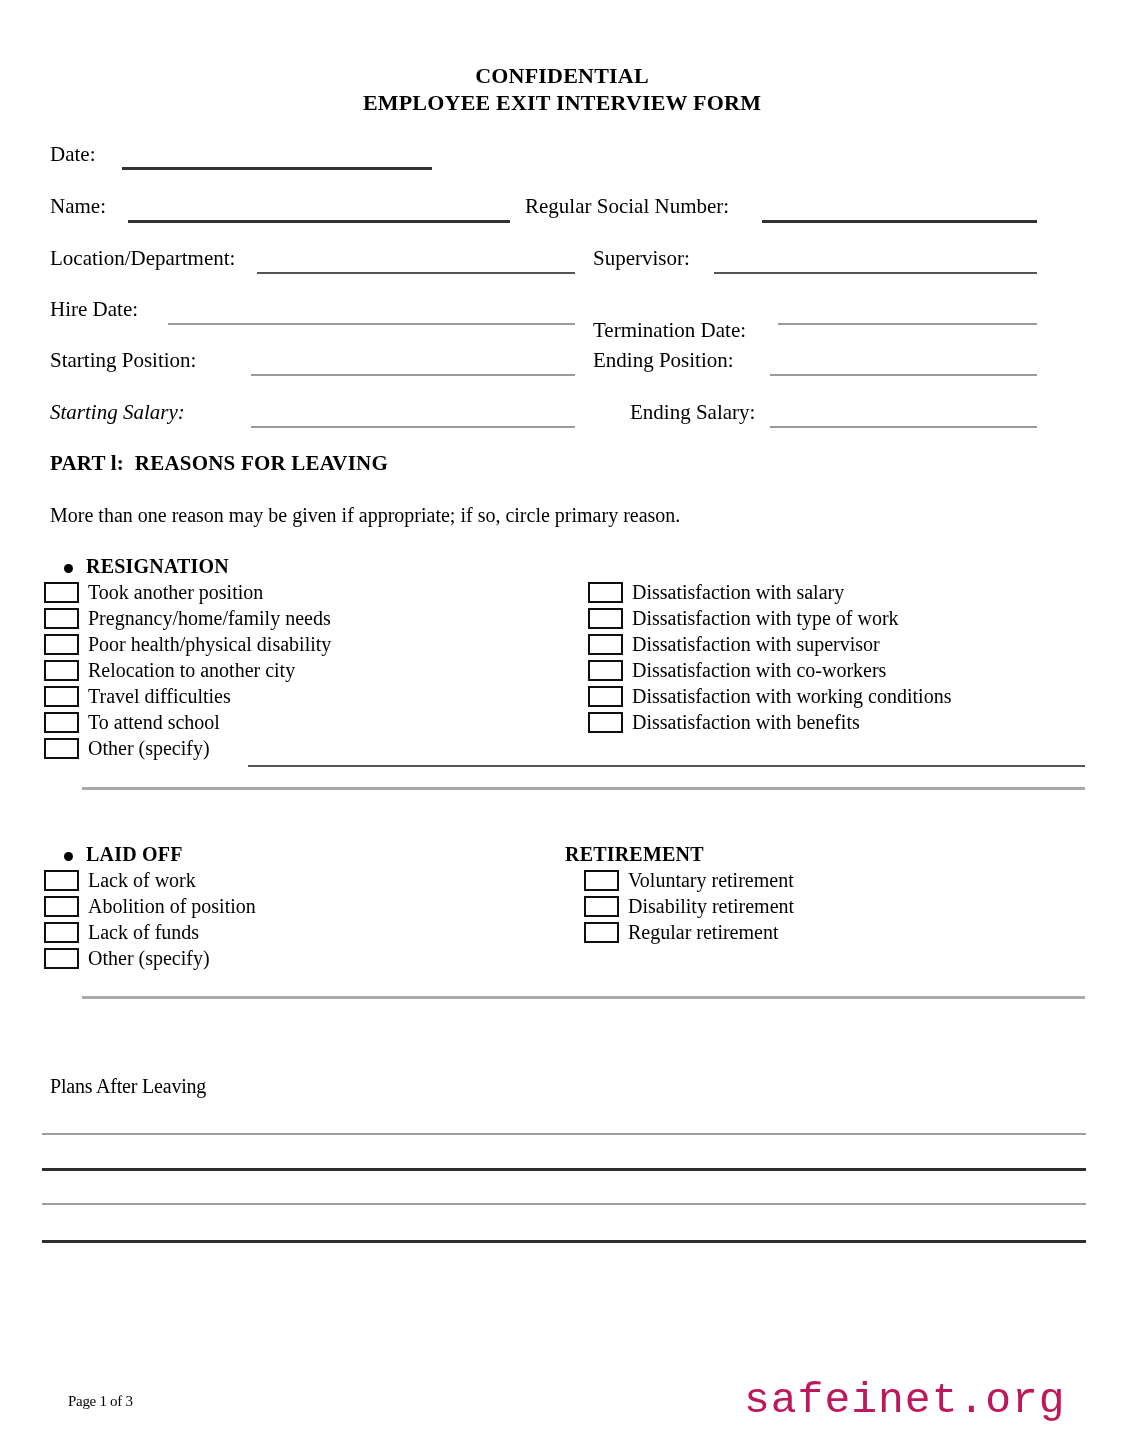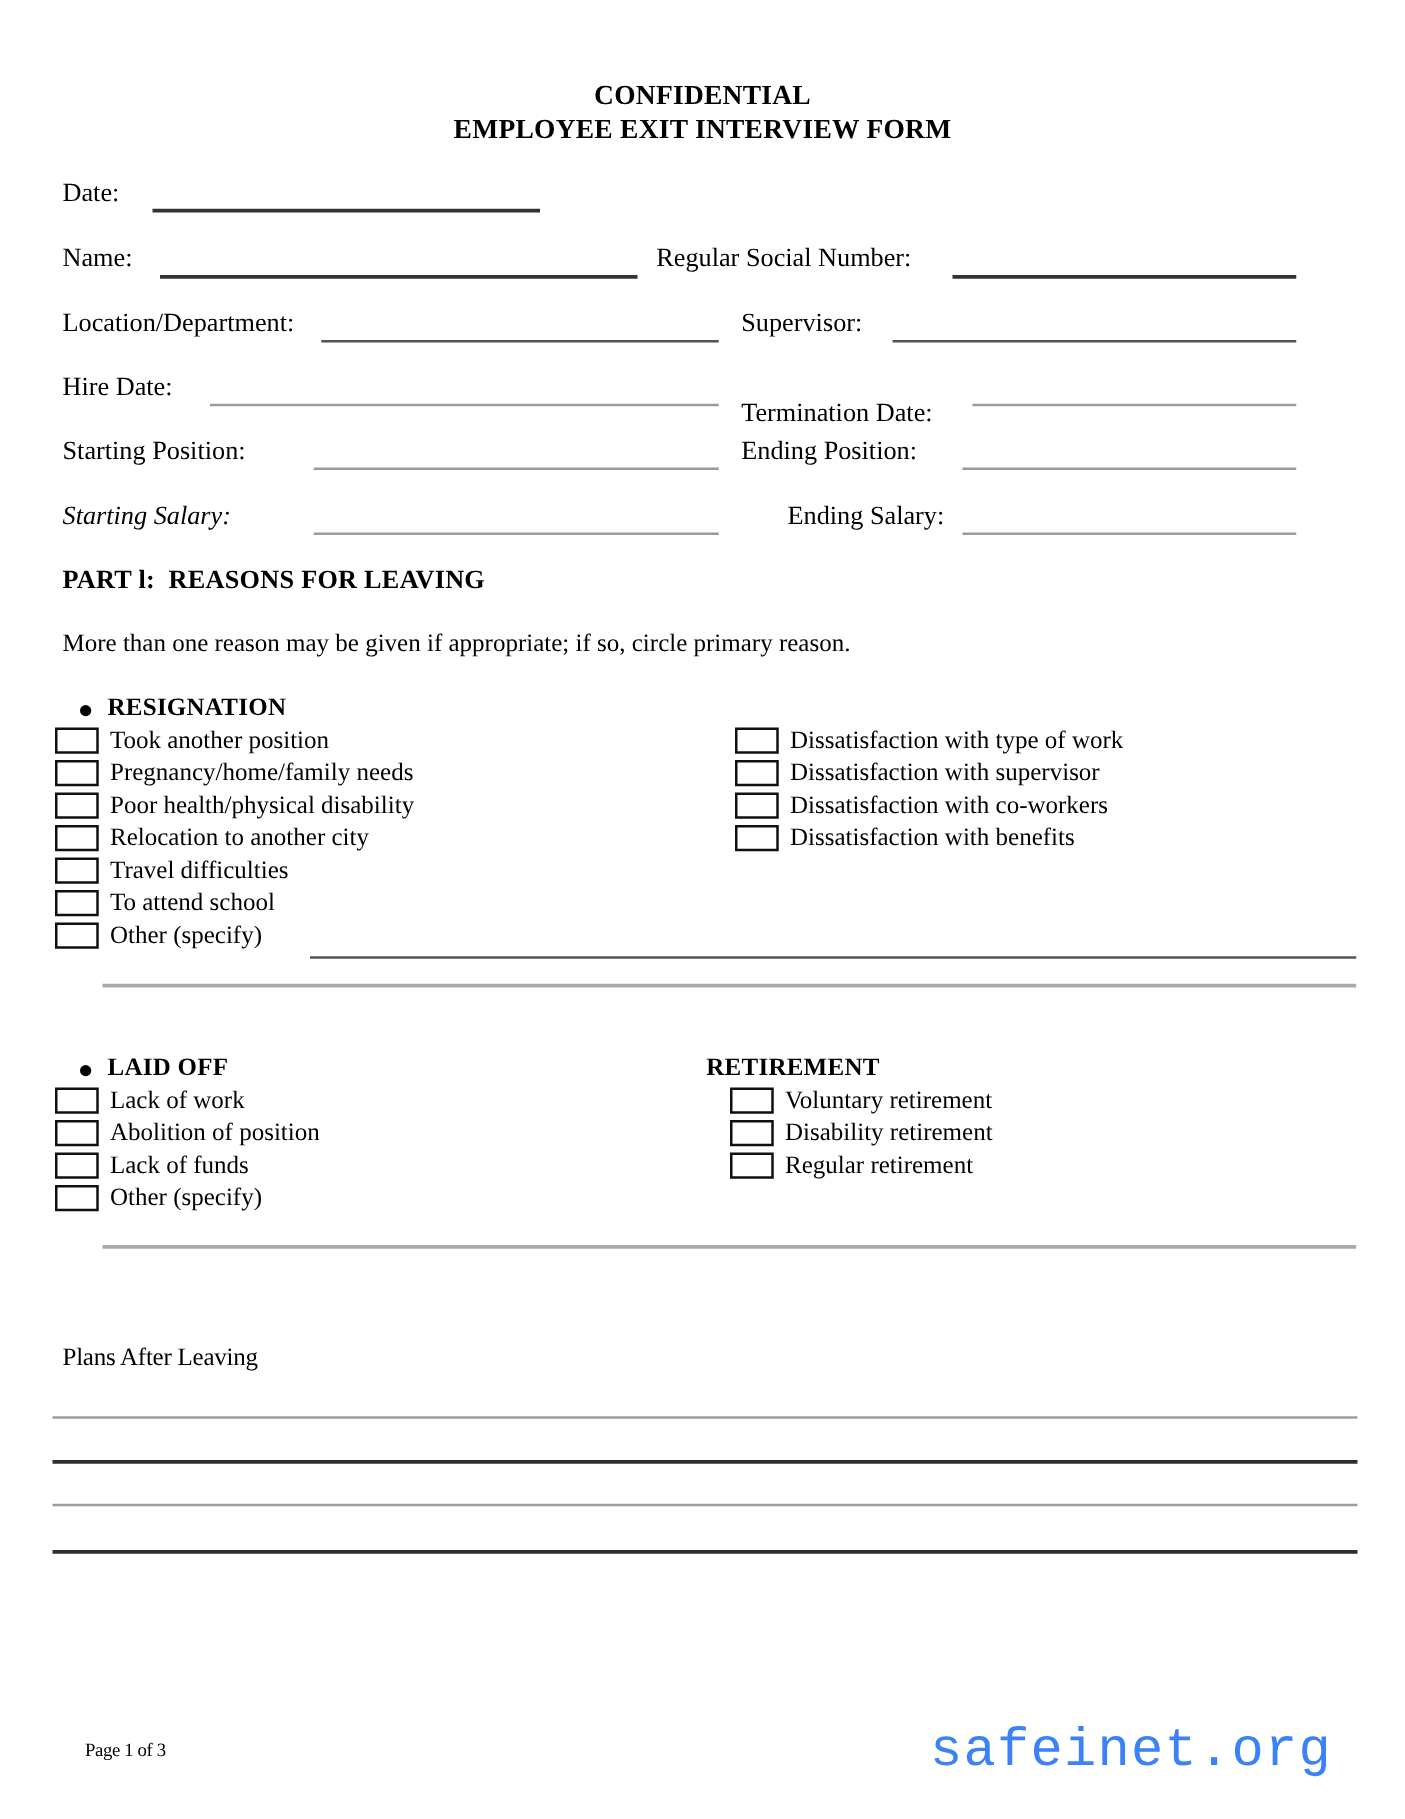--- a/index.html
+++ b/index.html
@@ -142,21 +142,21 @@
     white-space: nowrap;
     margin-left: 18px;
   }
   .watermark {
     position: absolute;
     left: 744px;
     top: 1376px;
     font-family: "Liberation Mono", "DejaVu Sans Mono", monospace;
     font-size: 43px;
     letter-spacing: 1px;
-    color: #3b82f6;
+    color: #be185d;
     white-space: nowrap;
   }
 </style>
 </head>
 <body>
 
 <div class="page">
 
   <div class="title-block">
     <div class="title-line">CONFIDENTIAL</div>
@@ -253,29 +253,37 @@
       <span class="checkbox"></span>
       <span class="cb-label">Other (specify)</span>
     </div>
   </div>
 
   <div class="rule medium" style="left:248px; top:765px; width:837px;"></div>
 
   <div class="cb-list" style="left:588px; top:579px;">
     <div class="cb-item">
       <span class="checkbox"></span>
+      <span class="cb-label">Dissatisfaction with salary</span>
+    </div>
+    <div class="cb-item">
+      <span class="checkbox"></span>
       <span class="cb-label">Dissatisfaction with type of work</span>
     </div>
     <div class="cb-item">
       <span class="checkbox"></span>
       <span class="cb-label">Dissatisfaction with supervisor</span>
     </div>
     <div class="cb-item">
       <span class="checkbox"></span>
       <span class="cb-label">Dissatisfaction with co-workers</span>
+    </div>
+    <div class="cb-item">
+      <span class="checkbox"></span>
+      <span class="cb-label">Dissatisfaction with working conditions</span>
     </div>
     <div class="cb-item">
       <span class="checkbox"></span>
       <span class="cb-label">Dissatisfaction with benefits</span>
     </div>
   </div>
 
   <div class="separator" style="left:82px; top:787px; width:1003px;"></div>
 
   <div class="bullet" style="left:64px; top:852px;"></div>

